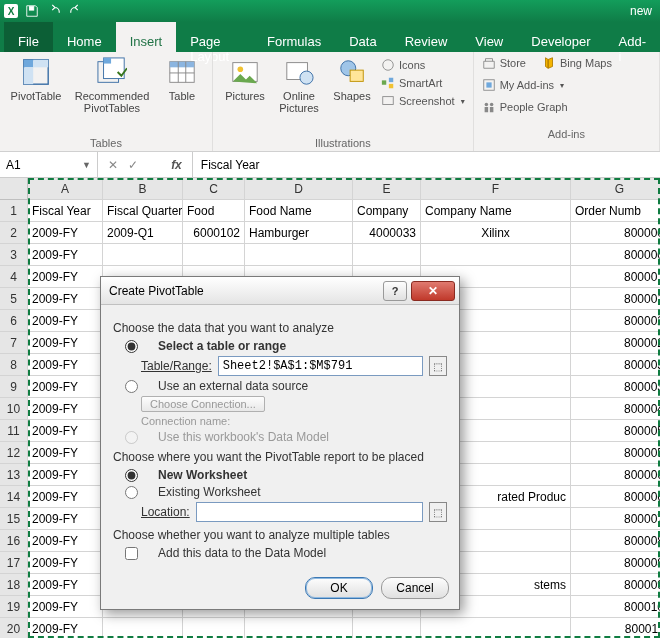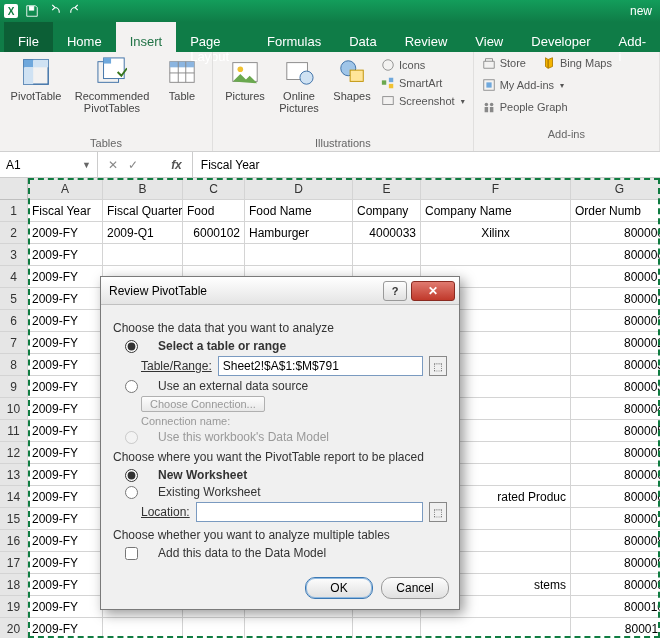--- a/index.html
+++ b/index.html
@@ -56,21 +56,21 @@
   .modal-close { width:44px; height:20px; margin-right:4px; background:linear-gradient(#e07a6f,#c0392b); border:1px solid #8a2a20; border-radius:3px; display:flex; align-items:center; justify-content:center; color:#fff; font-size:12px; font-weight:bold;}
   .modal-help { width:24px; height:20px; margin-right:4px; background:linear-gradient(#fdfdfd,#e0e0e0); border:1px solid #999; border-radius:3px; display:flex; align-items:center; justify-content:center; font-size:11px; font-weight:bold; color:#333;}
   .modal-body { padding:10px 12px 8px 12px; font-size:12px; color:#333;}
   .section-label { margin:6px 0 4px 0;}
   .opt-row { display:flex; align-items:center; gap:20px; margin:3px 0 3px 12px;}
   .opt-row input[type=radio]{ accent-color:#333;}
   .opt-row input[type=checkbox]{ accent-color:#333;}
   .opt-row.disabled { color:#999;}
   .opt-sub { margin-left:28px; display:flex; align-items:center; gap:6px; margin-bottom:3px;}
   .opt-sub.disabled, .opt-sub.disabled input, .opt-sub.disabled button { color:#999;}
-  .txt-input { flex:1; height:20px; border:1px solid #7a9ac0; padding:0 4px; font-size:12px; background:#fff;}
+  .txt-input { flex:1; height:20px; border:1px solid #7a9ac0; padding:0 4px; font-size:12px; background:#fff;font-family:Liberation Mono, monospace;}
   .range-pick { width:18px; height:20px; border:1px solid #888; background:#f0f0f0; font-size:10px; display:flex; align-items:center; justify-content:center;}
   .dlg-btns { display:flex; justify-content:flex-end; gap:8px; padding:6px 10px 10px 0;}
   .dlg-btns button { width:68px; height:22px; font-size:12px; background:linear-gradient(#fdfdfd,#e0e0e0); border:1px solid #999; border-radius:10px;}
   .dlg-btns button.primary { border:1px solid #3b78b4; box-shadow:0 0 0 1px #8fb9e0 inset;}
   .conn-btn { font-size:11px; padding:1px 8px; background:linear-gradient(#fdfdfd,#e8e8e8); border:1px solid #b0b0b0; border-radius:2px;}
 </style>
 </head>
 <body>
 
 <div class="titlebar">
@@ -427,21 +427,21 @@
       <div class="cell"></div>
       <div class="cell right"></div>
       <div class="cell" style="text-align:right"></div>
       <div class="cell right">800011</div>
     </div>
   <div class="sel-marquee"></div>
 </div>
 
 <div class="modal">
   <div class="modal-titlebar">
-    <span>Review PivotTable</span>
+    <span>Create PivotTable</span>
     <span class="spacer"></span>
     <span class="modal-help">?</span>
     <span class="modal-close">✕</span>
   </div>
   <div class="modal-body">
     <div class="section-label">Choose the data that you want to analyze</div>
     <div class="opt-row">
       <input type="radio" checked="" style="">
       <span style="font-weight:bold">Select a table or range</span>
     </div>

